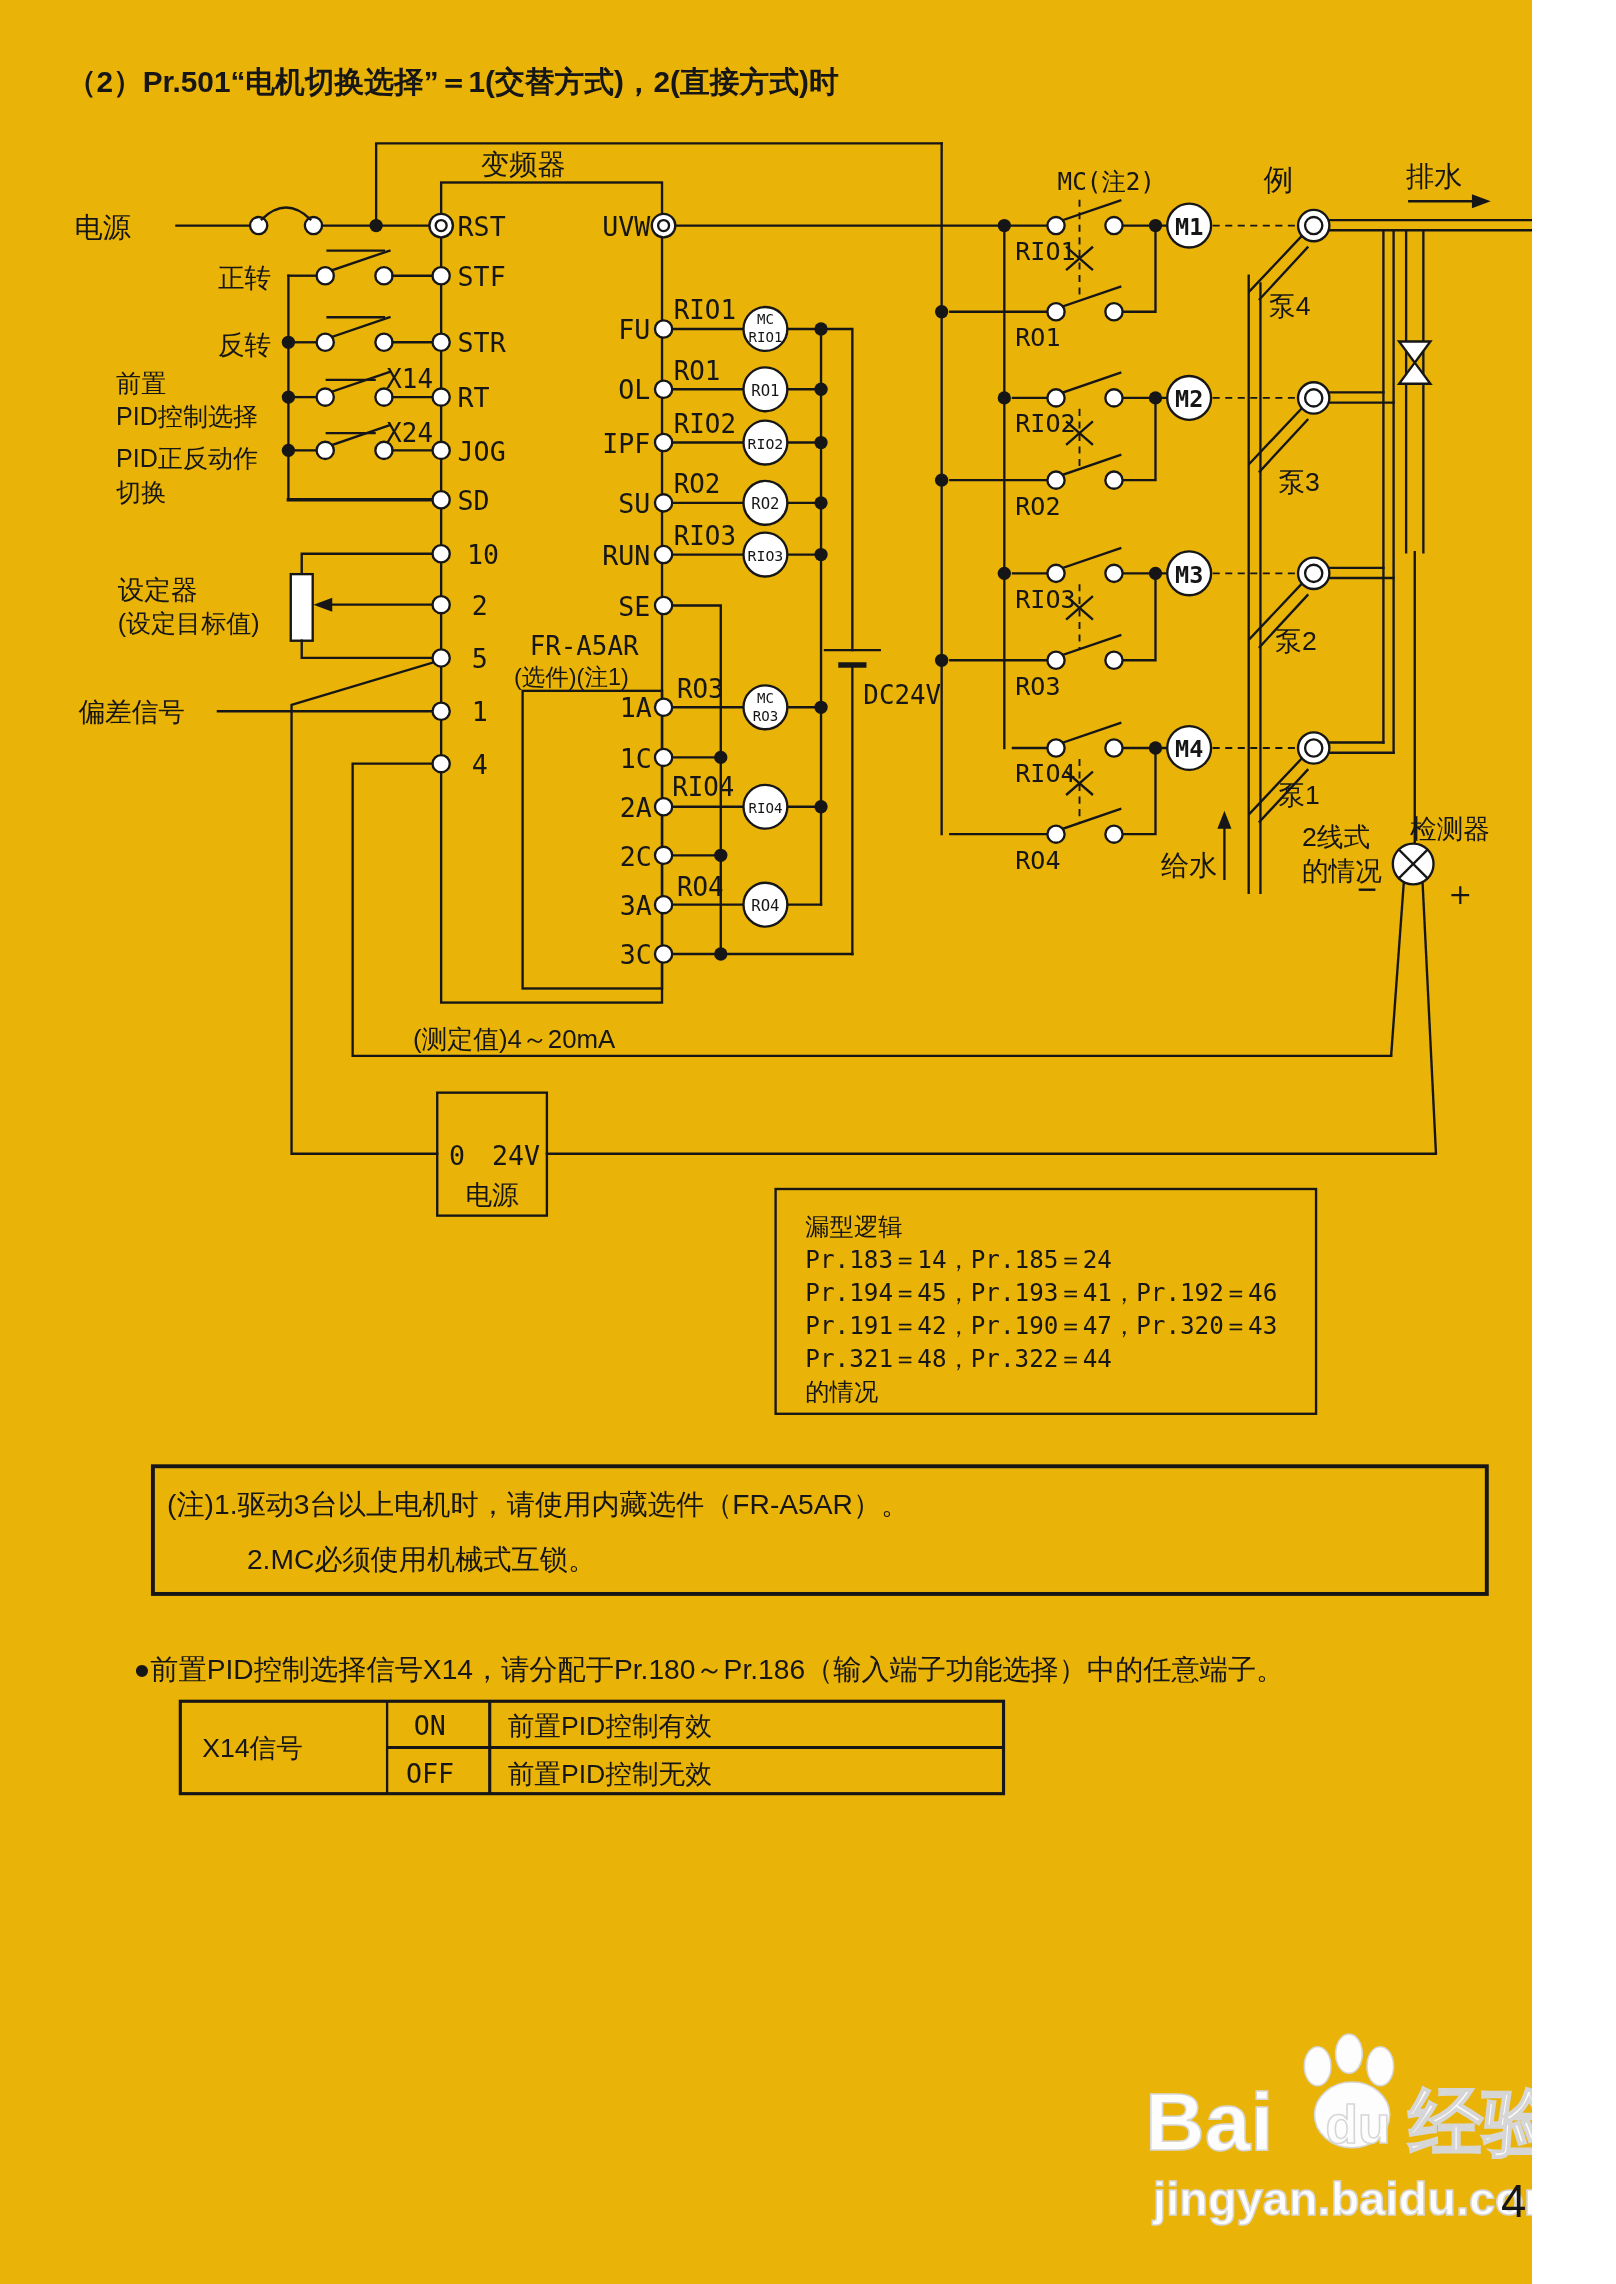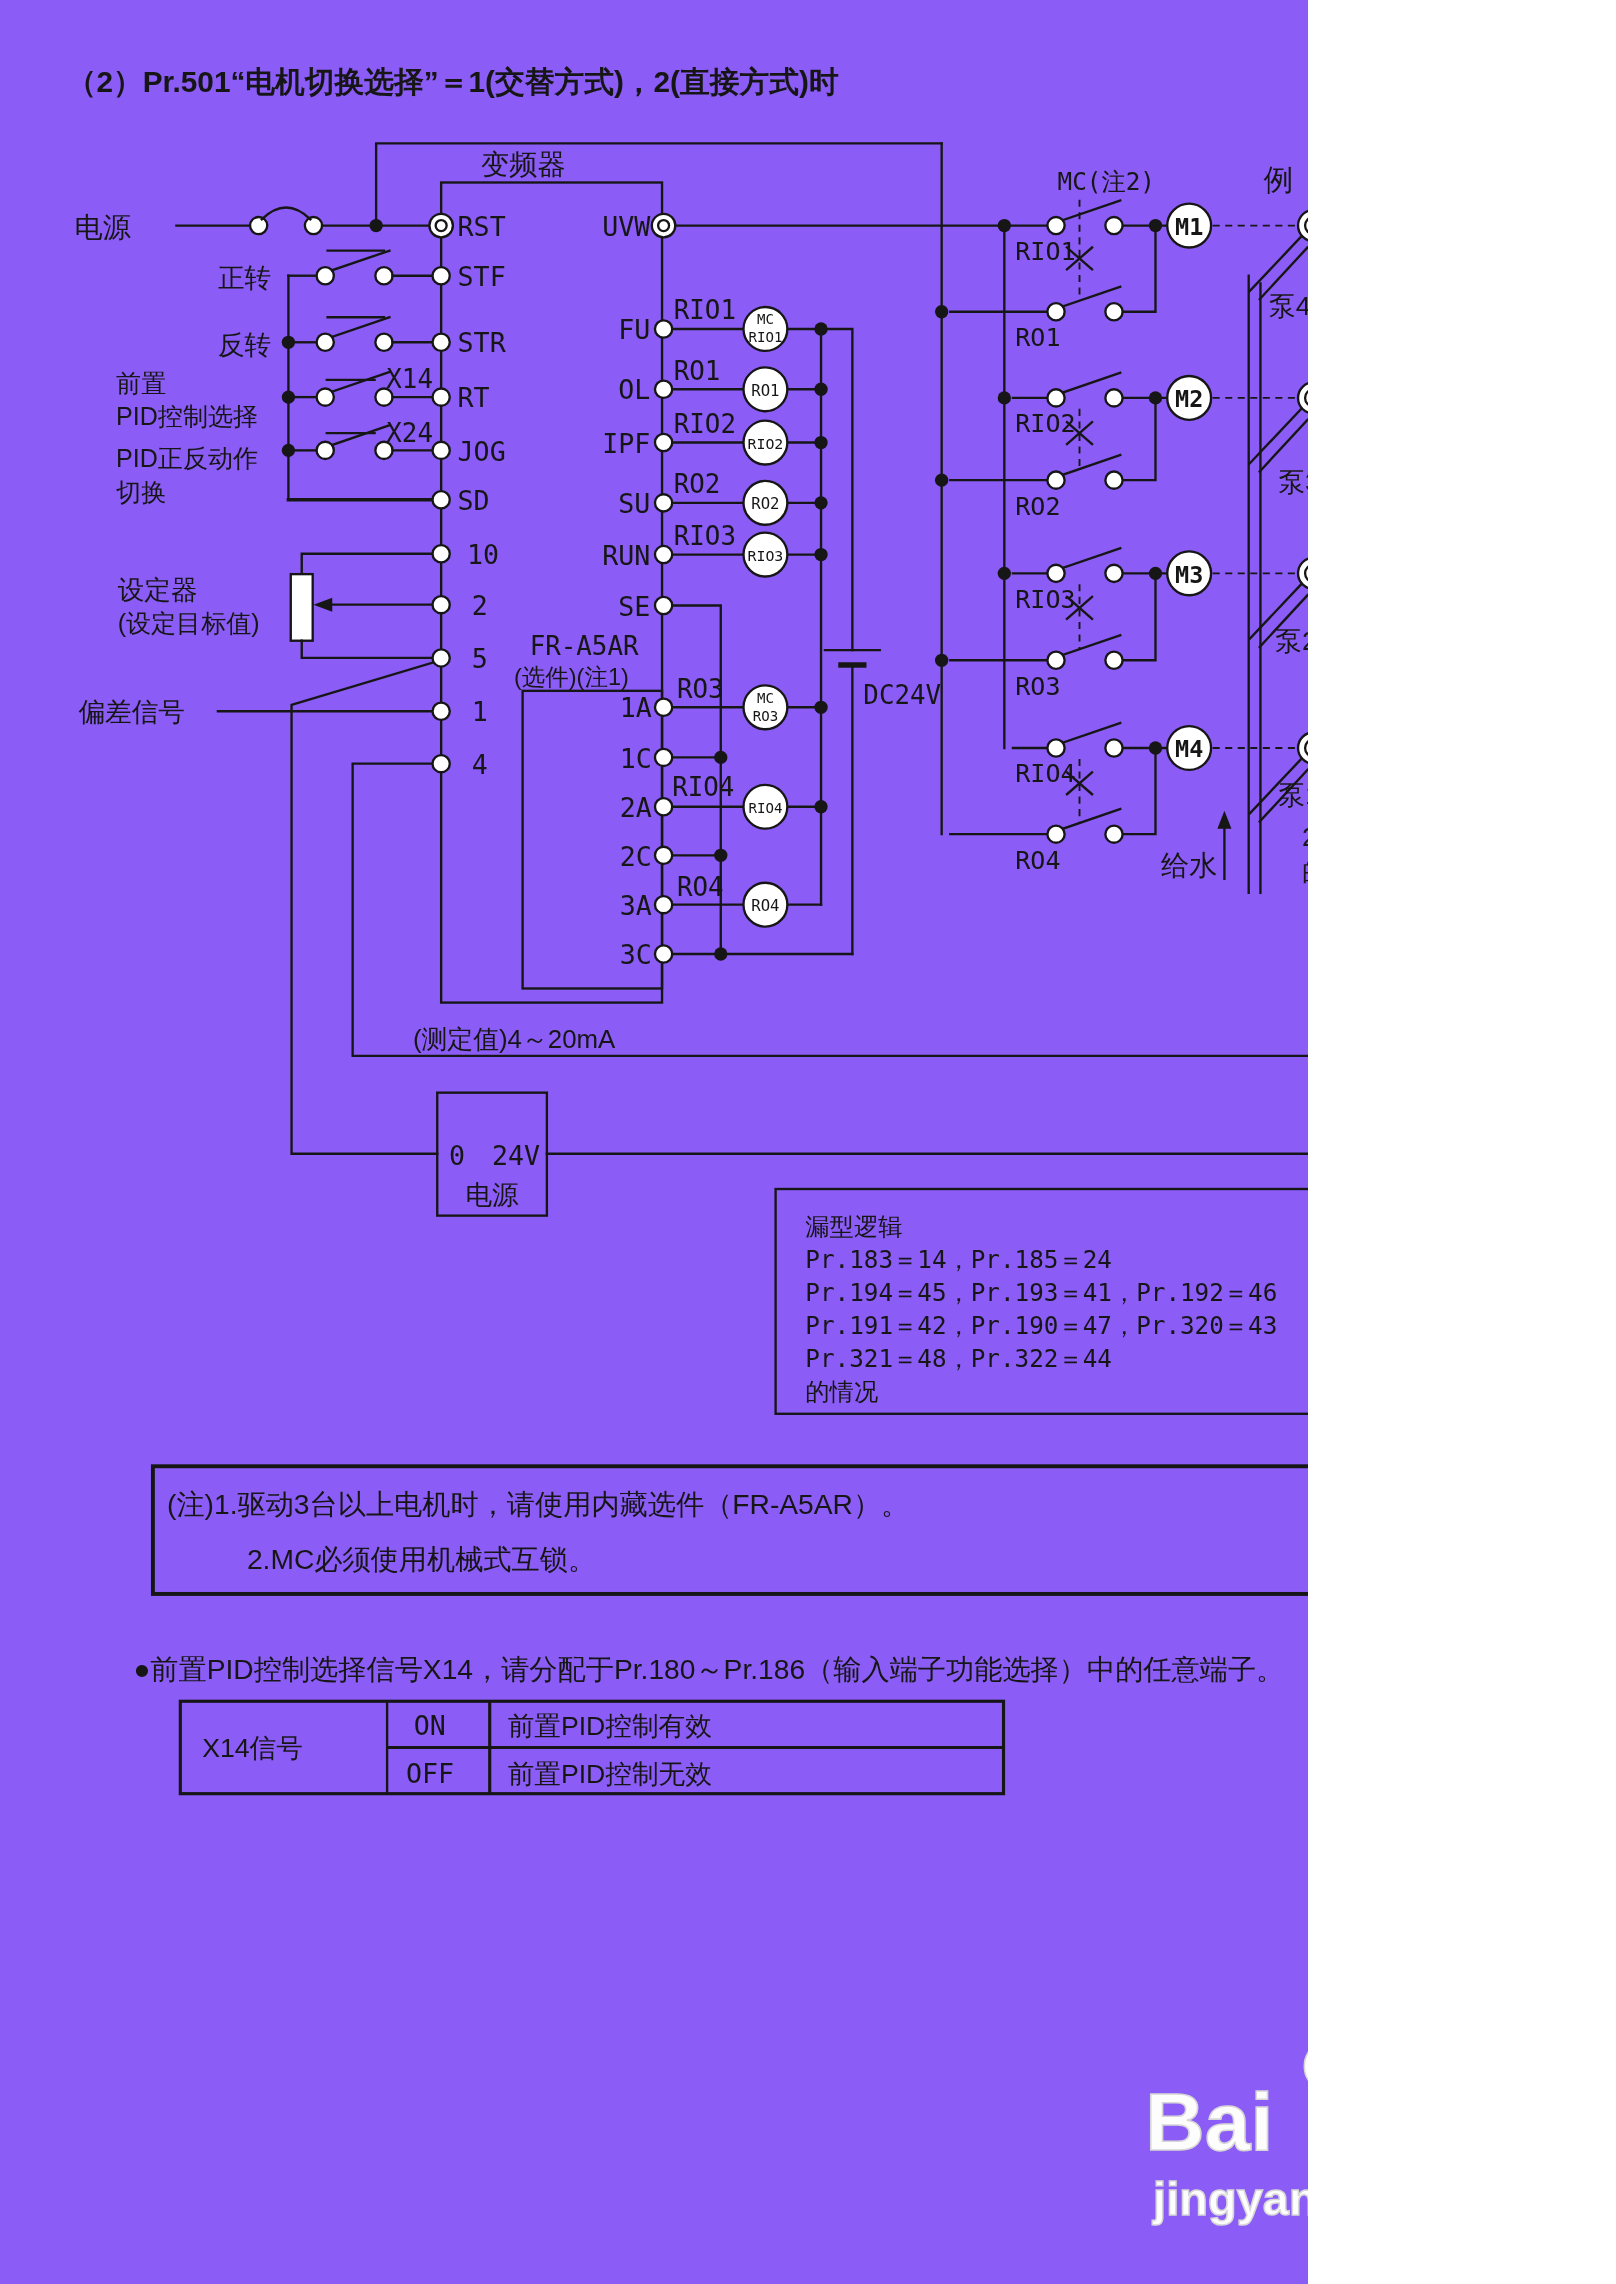--- a/index.html
+++ b/index.html
@@ -1,16 +1,16 @@
 <!DOCTYPE html>
 <html style="font-size:12.5px"><head>
 <meta charset="utf-8">
 <style>
   html,body{margin:0;padding:0;background:#ffffff;}
-  .page{position:relative;width:1308px;height:2284px;background:#8b5cf6;overflow:hidden;}
+  .page{position:relative;width:1532px;height:2284px;background:#eab308;overflow:hidden;}
   svg{position:absolute;left:0;top:0;}
   text{font-family:"Liberation Sans",sans-serif;fill:#161616;}
   .mono{font-family:"DejaVu Sans Mono","Liberation Mono",monospace;}
   .w{stroke:#161616;stroke-width:3;fill:none;stroke-linecap:square;}
   .w4{stroke:#161616;stroke-width:4.5;fill:none;stroke-linecap:square;}
   .wd{stroke:#161616;stroke-width:2.4;fill:none;stroke-dasharray:9 7;}
   .n{fill:#ffffff;stroke:#161616;stroke-width:3;}
   .dot{fill:#161616;stroke:none;}
   .box{fill:none;stroke:#161616;stroke-width:3;}
   .wm{font-weight:bold;fill:#fdfdfd;stroke:#d6d6d6;stroke-width:2;}

